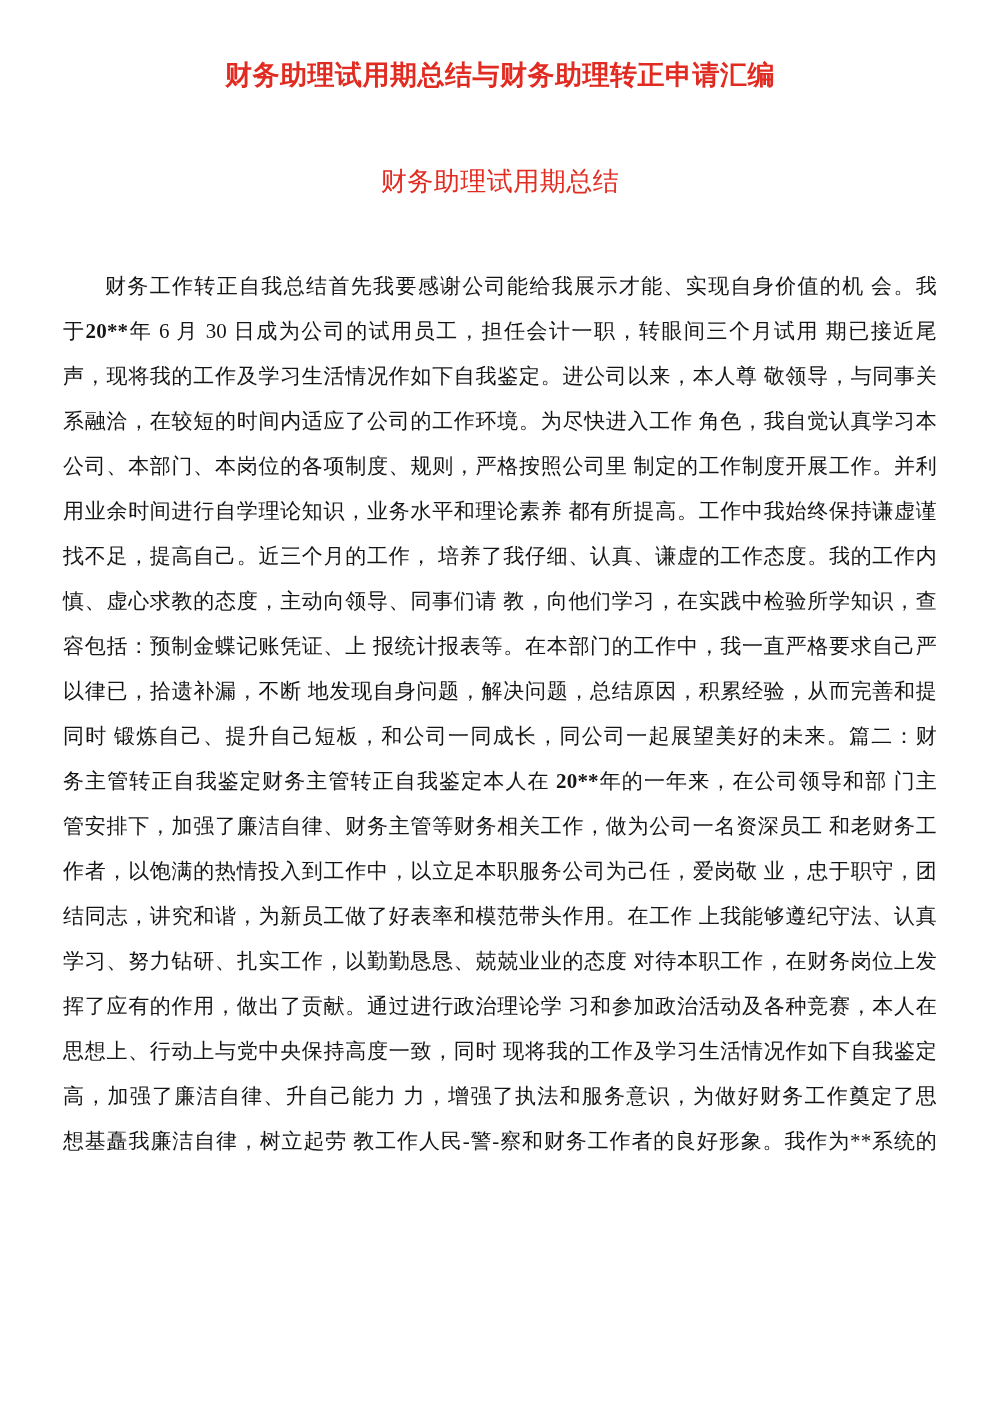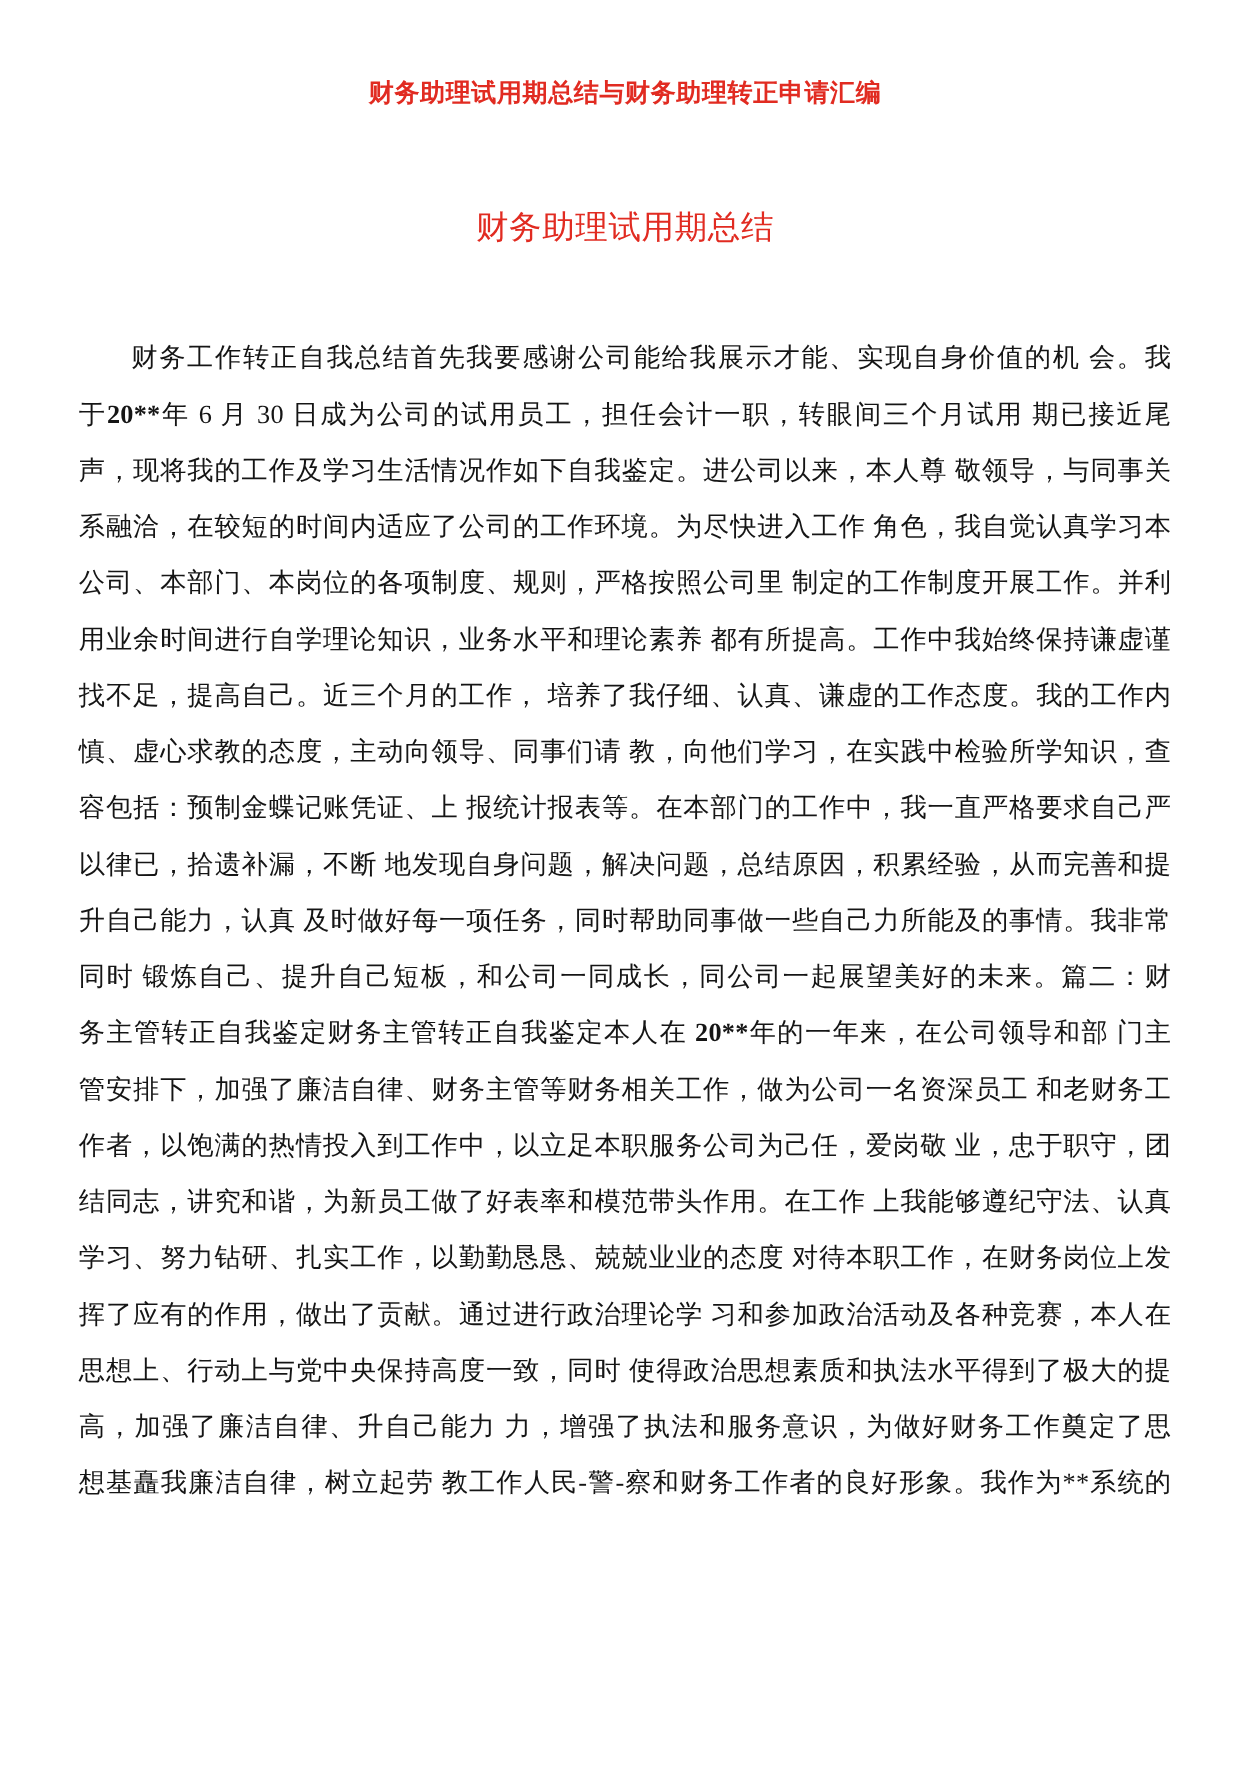--- a/index.html
+++ b/index.html
@@ -11,21 +11,21 @@
     background: var(--bg, #ffffff);
     color: var(--ink, #151515);
     font-family: "Liberation Serif", "DejaVu Serif", serif;
     overflow: hidden;
     box-sizing: border-box;
   }
   .doc-title {
     margin: 0;
     padding-top: 54px;
     text-align: center;
-    font-size: 20px;
+    font-size: 27px;
     line-height: 42px;
     font-weight: 700;
     letter-spacing: 0.5px;
     color: var(--red, #e12b21);
   }
   .doc-subtitle {
     margin: 68px 0 15px 0;
     text-align: center;
     font-size: 26px;
     line-height: 36px;
@@ -61,26 +61,25 @@
     <div class="ln indent"><span>财务工作转正自我总结首先我要感谢公司能给我展示才能、实现自身价值的机 会。我</span></div>
     <div class="ln"><span>于</span><span class="b">20**</span><span>年 6 月 30 日成为公司的试用员工，担任会计一职，转眼间三个月试用 期已接近尾</span></div>
     <div class="ln"><span>声，现将我的工作及学习生活情况作如下自我鉴定。进公司以来，本人尊 敬领导，与同事关</span></div>
     <div class="ln"><span>系融洽，在较短的时间内适应了公司的工作环境。为尽快进入工作 角色，我自觉认真学习本</span></div>
     <div class="ln"><span>公司、本部门、本岗位的各项制度、规则，严格按照公司里 制定的工作制度开展工作。并利</span></div>
     <div class="ln"><span>用业余时间进行自学理论知识，业务水平和理论素养 都有所提高。工作中我始终保持谦虚谨</span></div>
     <div class="ln"><span>找不足，提高自己。近三个月的工作， 培养了我仔细、认真、谦虚的工作态度。我的工作内</span></div>
     <div class="ln"><span>慎、虚心求教的态度，主动向领导、同事们请 教，向他们学习，在实践中检验所学知识，查</span></div>
     <div class="ln"><span>容包括：预制金蝶记账凭证、上 报统计报表等。在本部门的工作中，我一直严格要求自己严</span></div>
     <div class="ln"><span>以律已，拾遗补漏，不断 地发现自身问题，解决问题，总结原因，积累经验，从而完善和提</span></div>
-    <div class="ln"><span>升自己能力，认真 及时做好每一项任务，同时帮助同事做一些自己力所能及的事情。我非常</span></div>
     <div class="ln"><span>同时 锻炼自己、提升自己短板，和公司一同成长，同公司一起展望美好的未来。篇二：财</span></div>
     <div class="ln"><span>务主管转正自我鉴定财务主管转正自我鉴定本人在 </span><span class="b">20**</span><span>年的一年来，在公司领导和部 门主</span></div>
     <div class="ln"><span>管安排下，加强了廉洁自律、财务主管等财务相关工作，做为公司一名资深员工 和老财务工</span></div>
     <div class="ln"><span>作者，以饱满的热情投入到工作中，以立足本职服务公司为己任，爱岗敬 业，忠于职守，团</span></div>
     <div class="ln"><span>结同志，讲究和谐，为新员工做了好表率和模范带头作用。在工作 上我能够遵纪守法、认真</span></div>
     <div class="ln"><span>学习、努力钻研、扎实工作，以勤勤恳恳、兢兢业业的态度 对待本职工作，在财务岗位上发</span></div>
     <div class="ln"><span>挥了应有的作用，做出了贡献。通过进行政治理论学 习和参加政治活动及各种竞赛，本人在</span></div>
-    <div class="ln"><span>思想上、行动上与党中央保持高度一致，同时 使得政治思想素质和执法水平得到了极大的提</span></div>
+    <div class="ln"><span>思想上、行动上与党中央保持高度一致，同时 现将我的工作及学习生活情况作如下自我鉴定</span></div>
     <div class="ln"><span>高，加强了廉洁自律、升自己能力 力，增强了执法和服务意识，为做好财务工作奠定了思</span></div>
     <div class="ln"><span>想基矗我廉洁自律，树立起劳 教工作人民-警-察和财务工作者的良好形象。我作为**系统的</span></div>
   </div>
 
 </div>
 
 </body></html>

